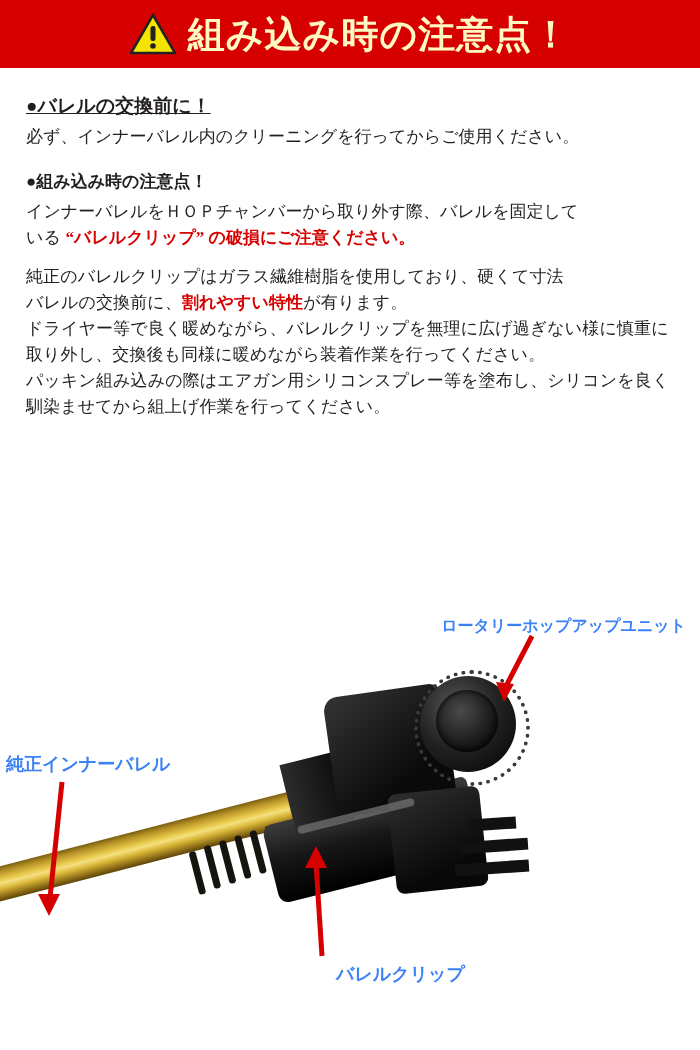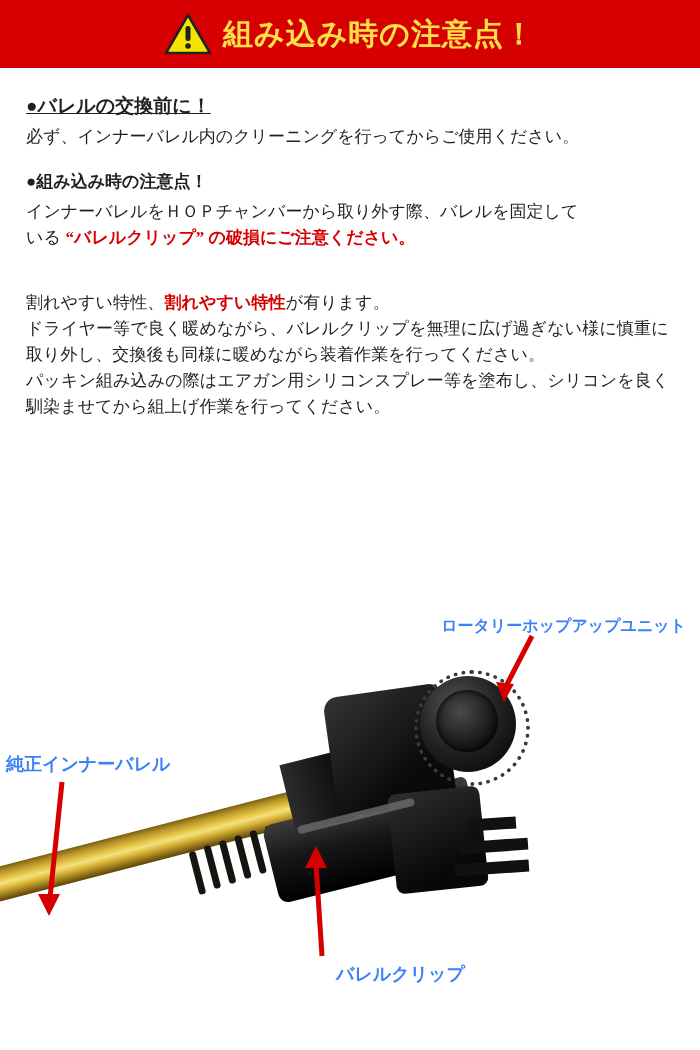--- a/index.html
+++ b/index.html
@@ -31,22 +31,22 @@
     align-items: center;
     gap: 12px;
   }
   .warn-tri {
     width: 46px;
     height: 42px;
     position: relative;
     flex: none;
   }
   .banner-title {
-    color: #fde047;
-    font-size: 30px;
+    color: #fef9c3;
+    font-size: 37px;
     font-weight: bold;
     letter-spacing: 1px;
     white-space: nowrap;
     line-height: 1;
   }
 
   
   .content {
     padding: 26px 26px 0 26px;
   }
@@ -270,22 +270,22 @@
   <h2 class="lead-head">●バレルの交換前に！</h2>
   <p class="lead-body">必ず、インナーバレル内のクリーニングを行ってからご使用ください。</p>
 
   <h2 class="sec2-head">●組み込み時の注意点！</h2>
   <p class="sec2-body">
     <span>インナーバレルをＨＯＰチャンバーから取り外す際、バレルを固定して</span><br>
     <span>いる </span><span class="em-red">“バレルクリップ” の破損にご注意ください。</span>
   </p>
 
   <p class="para">
-    <br>
-    <span>割れやすい特性、</span><span class="em-red">割れやすい特性</span><span>が有ります。</span>
+    <span>純正のバレルクリップはガラス繊維樹脂を使用しており、硬くて寸法</span><br>
+    <span>バレルの交換前に、</span><span class="em-red">割れやすい特性</span><span>が有ります。</span>
   </p>
 
   <p class="para">ドライヤー等で良く暖めながら、バレルクリップを無理に広げ過ぎない様に慎重に取り外し、交換後も同様に暖めながら装着作業を行ってください。</p>
 
   <p class="para">パッキン組み込みの際はエアガン用シリコンスプレー等を塗布し、シリコンを良く馴染ませてから組上げ作業を行ってください。</p>
 </div>
 
 <div class="photo"></div>
 
 <div class="barrel"></div>

